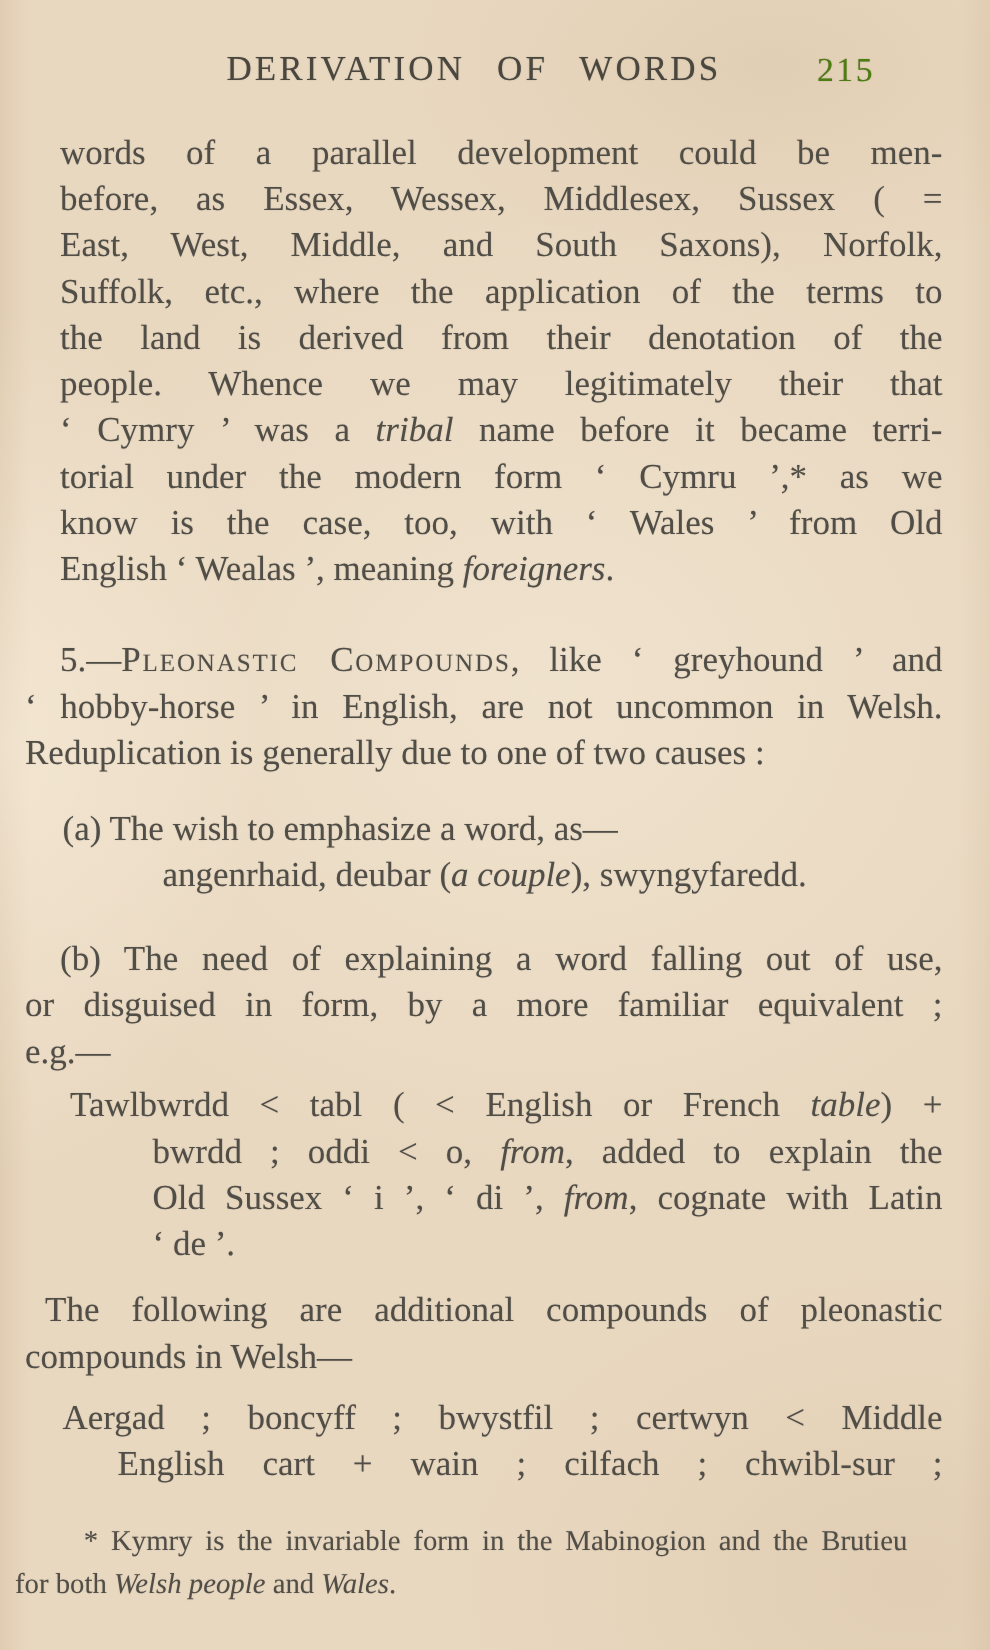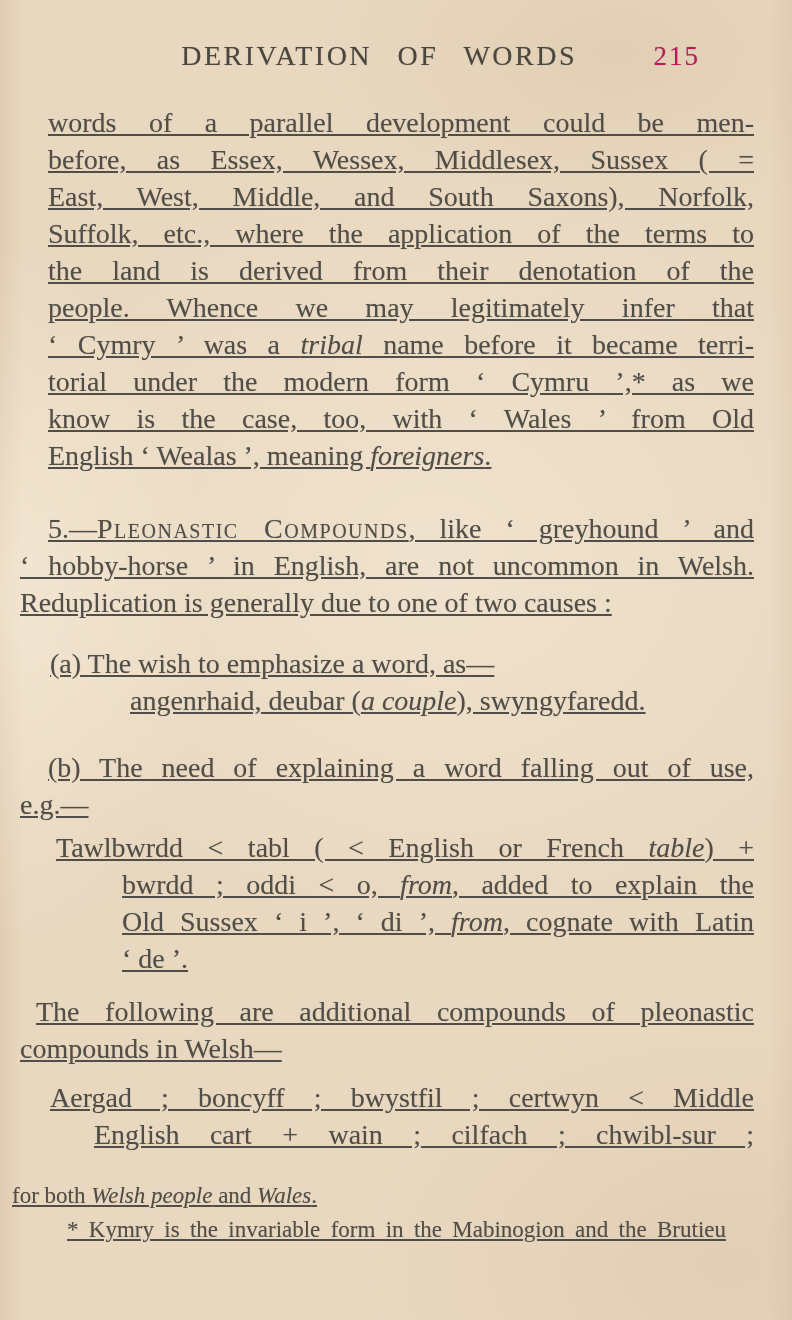--- a/index.html
+++ b/index.html
@@ -19,21 +19,20 @@
       #e9d8c0;
     font-family: "Liberation Serif", "DejaVu Serif", serif;
     color: #514e47;
   }
   .page {
     position: relative;
     width: 792px;
     height: 1320px;
     box-sizing: border-box;
     padding: 40px 38px 0 20px;
-    text-decoration: underline;
   }
 
   
   .header {
     position: relative;
     height: 42px;
     margin-bottom: 22px;
   }
   .title {
     position: absolute;
@@ -46,21 +45,21 @@
     color: #4a473f;
     white-space: nowrap;
     text-shadow: 0 0 1px rgba(74,71,63,0.4);
   }
   .pagenum {
     position: absolute;
     right: 54px;
     top: 1px;
     font-size: 27px;
     letter-spacing: 2px;
-    color: #be185d;
+    color: #4d7c0f;
     text-shadow: 0 0 1px rgba(74,71,63,0.4);
   }
 
   
   .bodytext {
     font-size: 28px;
     line-height: 37px;
   }
   .line {
     text-shadow: 0 0 1px rgba(81,78,71,0.32);
@@ -107,40 +106,41 @@
     <div class="pagenum">215</div>
   </div>
 
   <div class="bodytext">
     <div class="block-continuation">
         <div class="line j"><span>words of a parallel development could be men-</span></div>
         <div class="line j"><span>before, as Essex, Wessex, Middlesex, Sussex ( =</span></div>
         <div class="line j"><span>East, West, Middle, and South Saxons), Norfolk,</span></div>
         <div class="line j"><span>Suffolk, etc., where the application of the terms to</span></div>
         <div class="line j"><span>the land is derived from their denotation of the</span></div>
-        <div class="line j"><span>people.  Whence we may legitimately infer that</span></div>
+        <div class="line j"><span>people.  Whence we may legitimately their that</span></div>
         <div class="line j"><span>‘ Cymry ’ was a </span><span class="i">tribal</span><span> name before it became terri-</span></div>
         <div class="line j"><span>torial under the modern form ‘ Cymru ’,* as we</span></div>
         <div class="line j"><span>know is the case, too, with ‘ Wales ’ from Old</span></div>
         <div class="line"><span>English ‘ Wealas ’, meaning </span><span class="i">foreigners</span><span>.</span></div>
       </div>
 
     <div class="block-section5">
         <div class="line j ind28"><span>5.—</span><span class="sc">Pleonastic Compounds</span><span>, like ‘ greyhound ’ and</span></div>
         <div class="line j"><span>‘ hobby-horse ’ in English, are not uncommon in Welsh.</span></div>
         <div class="line"><span>Reduplication is generally due to one of two causes :</span></div>
       </div>
 
     <div class="block-item-a">
         <div class="line ml30"><span>(a) The wish to emphasize a word, as—</span></div>
         <div class="line ml110"><span>angenrhaid, deubar (</span><span class="i">a couple</span><span>), swyngyfaredd.</span></div>
       </div>
 
     <div class="block-item-b">
         <div class="line j ind28"><span>(b) The need of explaining a word falling out of use,</span></div>
+        <div class="line j"><span>or disguised in form, by a more familiar equivalent ;</span></div>
         <div class="line"><span>e.g.—</span></div>
       </div>
 
     <div class="block-tawlbwrdd">
         <div class="line j ml36"><span>Tawlbwrdd &lt; tabl ( &lt; English or French </span><span class="i">table</span><span>) +</span></div>
         <div class="line j ml102"><span>bwrdd ; oddi &lt; o, </span><span class="i">from</span><span>, added to explain the</span></div>
         <div class="line j ml102"><span>Old Sussex ‘ i ’, ‘ di ’, </span><span class="i">from</span><span>, cognate with Latin</span></div>
         <div class="line ml102"><span>‘ de ’.</span></div>
       </div>
 
@@ -149,17 +149,17 @@
         <div class="line"><span>compounds in Welsh—</span></div>
       </div>
 
     <div class="block-examples">
         <div class="line j ml30"><span>Aergad ; boncyff ; bwystfil ; certwyn &lt; Middle</span></div>
         <div class="line j ml100"><span>English cart + wain ; cilfach ; chwibl-sur ;</span></div>
       </div>
   </div>
 
   <div class="footnote">
+      <div class="line j ind55"><span>* Kymry is the invariable form in the Mabinogion and the Brutieu</span></div>
       <div class="line"><span>for both </span><span class="i">Welsh people</span><span> and </span><span class="i">Wales</span><span>.</span></div>
-      <div class="line j ind55"><span>* Kymry is the invariable form in the Mabinogion and the Brutieu</span></div>
     </div>
 
 </div>
 
 </body></html>

